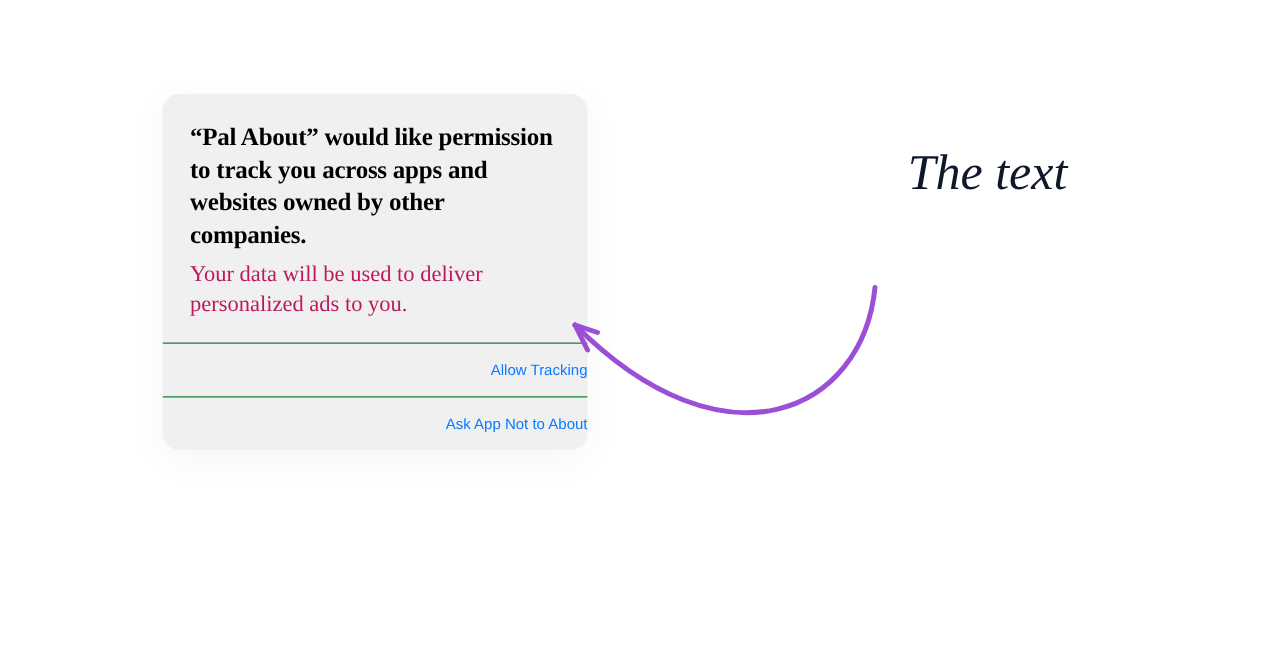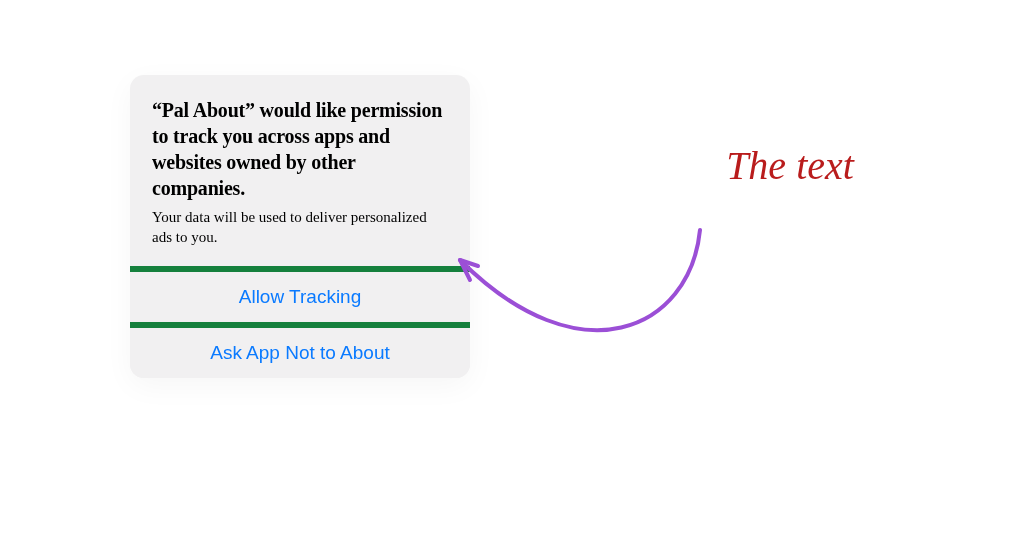--- a/index.html
+++ b/index.html
@@ -32,46 +32,45 @@
     }
     .dialog-title {
       font-size: 20px;
       font-weight: 600;
       color: #000;
       line-height: 1.3;
       letter-spacing: -0.2px;
     }
     .dialog-subtitle {
       margin-top: 6px;
-      font-size: 15px;
-      color: #000000;
+      font-size: 18px;
+      color: #be185d;
       line-height: 1.35;
     }
     .dialog-button {
-      border-top: 6px solid #15803d;
-      text-align: center;
+      border-top: 1px solid #15803d;
+      text-align: right;
       padding: 14px 0;
-      font-size: 19px;
+      font-size: 12px;
       color: #0a7aff;
       cursor: pointer;
       background: #f1f0f1;
     }
     .annotation {
       position: absolute;
       left: 610px;
       top: 115px;
       width: 360px;
-      color: #b91c1c;
+      color: #0f172a;
       font-family: "Brush Script MT", "Segoe Script", "Comic Sans MS", cursive;
       font-size: 40px;
       line-height: 1.15;
       text-align: center;
       font-style: italic;
       font-weight: 500;
-      margin-top: 28px;
     }
     .arrow-svg {
       position: absolute;
       left: 430px;
       top: 200px;
       width: 310px;
       height: 200px;
       pointer-events: none;
     }
   </style>

